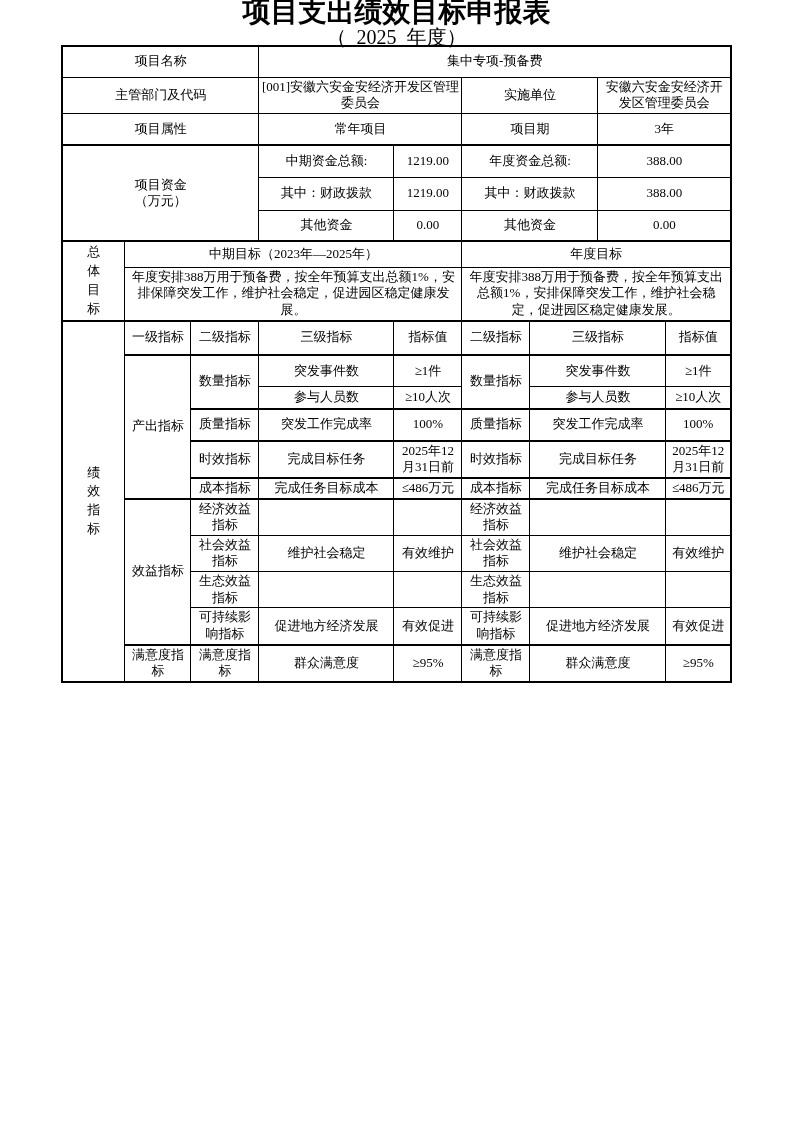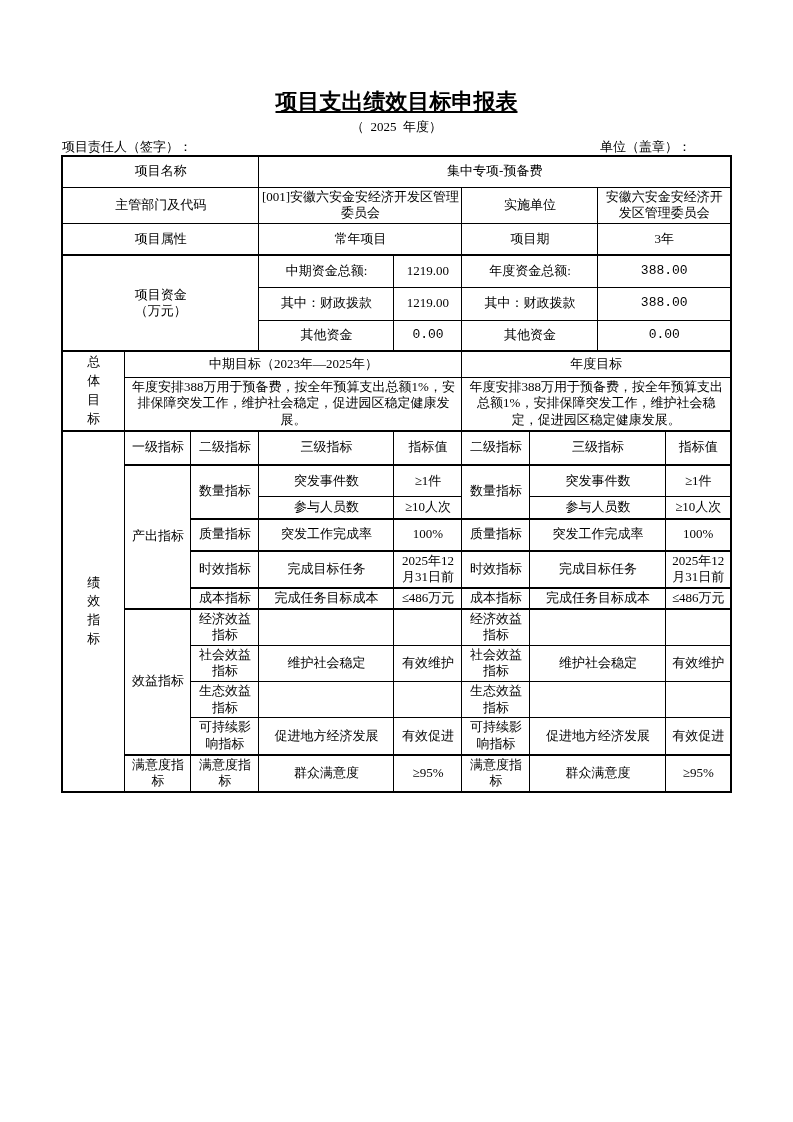--- a/index.html
+++ b/index.html
@@ -5,30 +5,29 @@
   html,body{margin:0;padding:0;background:#fff;}
   .sheet{
     position:relative;
     width:793px;height:1122px;
     background:#fff;color:#000;
     font-family:"Liberation Serif","DejaVu Serif",serif;
     font-size:13px;
     overflow:hidden;
   }
   .title{
-    padding-top:90px;
     text-align:center;
     font-family:"Liberation Sans","DejaVu Sans",sans-serif;
     font-weight:bold;
-    font-size:22px;line-height:24px;text-decoration:underline;
+    font-size:28px;line-height:24px;
   }
   .subtitle{
     margin-top:5px;
     text-align:center;
-    font-size:13px;line-height:16px;
+    font-size:20px;line-height:16px;
     white-space:pre;
   }
   .sigrow{
     width:669px;margin:4px auto 1px auto;
     display:flex;justify-content:space-between;
     font-size:13px;line-height:15px;
   }
   .sigrow .unit{padding-right:40px;}
   table.main{
     width:669px;margin:0 auto;
@@ -41,45 +40,41 @@
     padding:1px 2px;
     line-height:1.28;
     font-size:13px;
     word-break:normal;
     overflow:hidden;
   }
   tr.thick > td{border-top-width:2px;}
   td.vsep{border-left-width:2px;}
   td.lab-left{text-align:left;padding-left:8px;}
   td.lab-right{text-align:right;padding-right:12px;}
-  td.num{text-align:right;padding-right:5px;font-family:Liberation Mono, monospace;}
+  td.num{text-align:right;padding-right:5px;}
   td.num-low{text-align:right;padding-right:5px;vertical-align:bottom;padding-bottom:3px;}
   td.goal-text{
     text-align:justify;vertical-align:top;
     padding:2px 4px;line-height:1.4;
   }
   .vert{
     width:1em;margin:0 auto;
     word-break:break-all;
     line-height:1.45;
     text-align:left;
   }
 </style>
 </head>
 <body>
 
 <div class="sheet">
 
   <div class="title">项目支出绩效目标申报表</div>
   <div class="subtitle">（  2025  年度）</div>
 
-  <div class="sigrow">
-    <span>项目责任人（签字）：</span>
-    <span class="unit">单位（盖章）：</span>
-  </div>
 
   <table class="main">
     <colgroup>
       <col style="width:63px">
         <col style="width:66px">
         <col style="width:68px">
       <col style="width:135px">
         <col style="width:68px">
         <col style="width:68px">
       <col style="width:68px">

